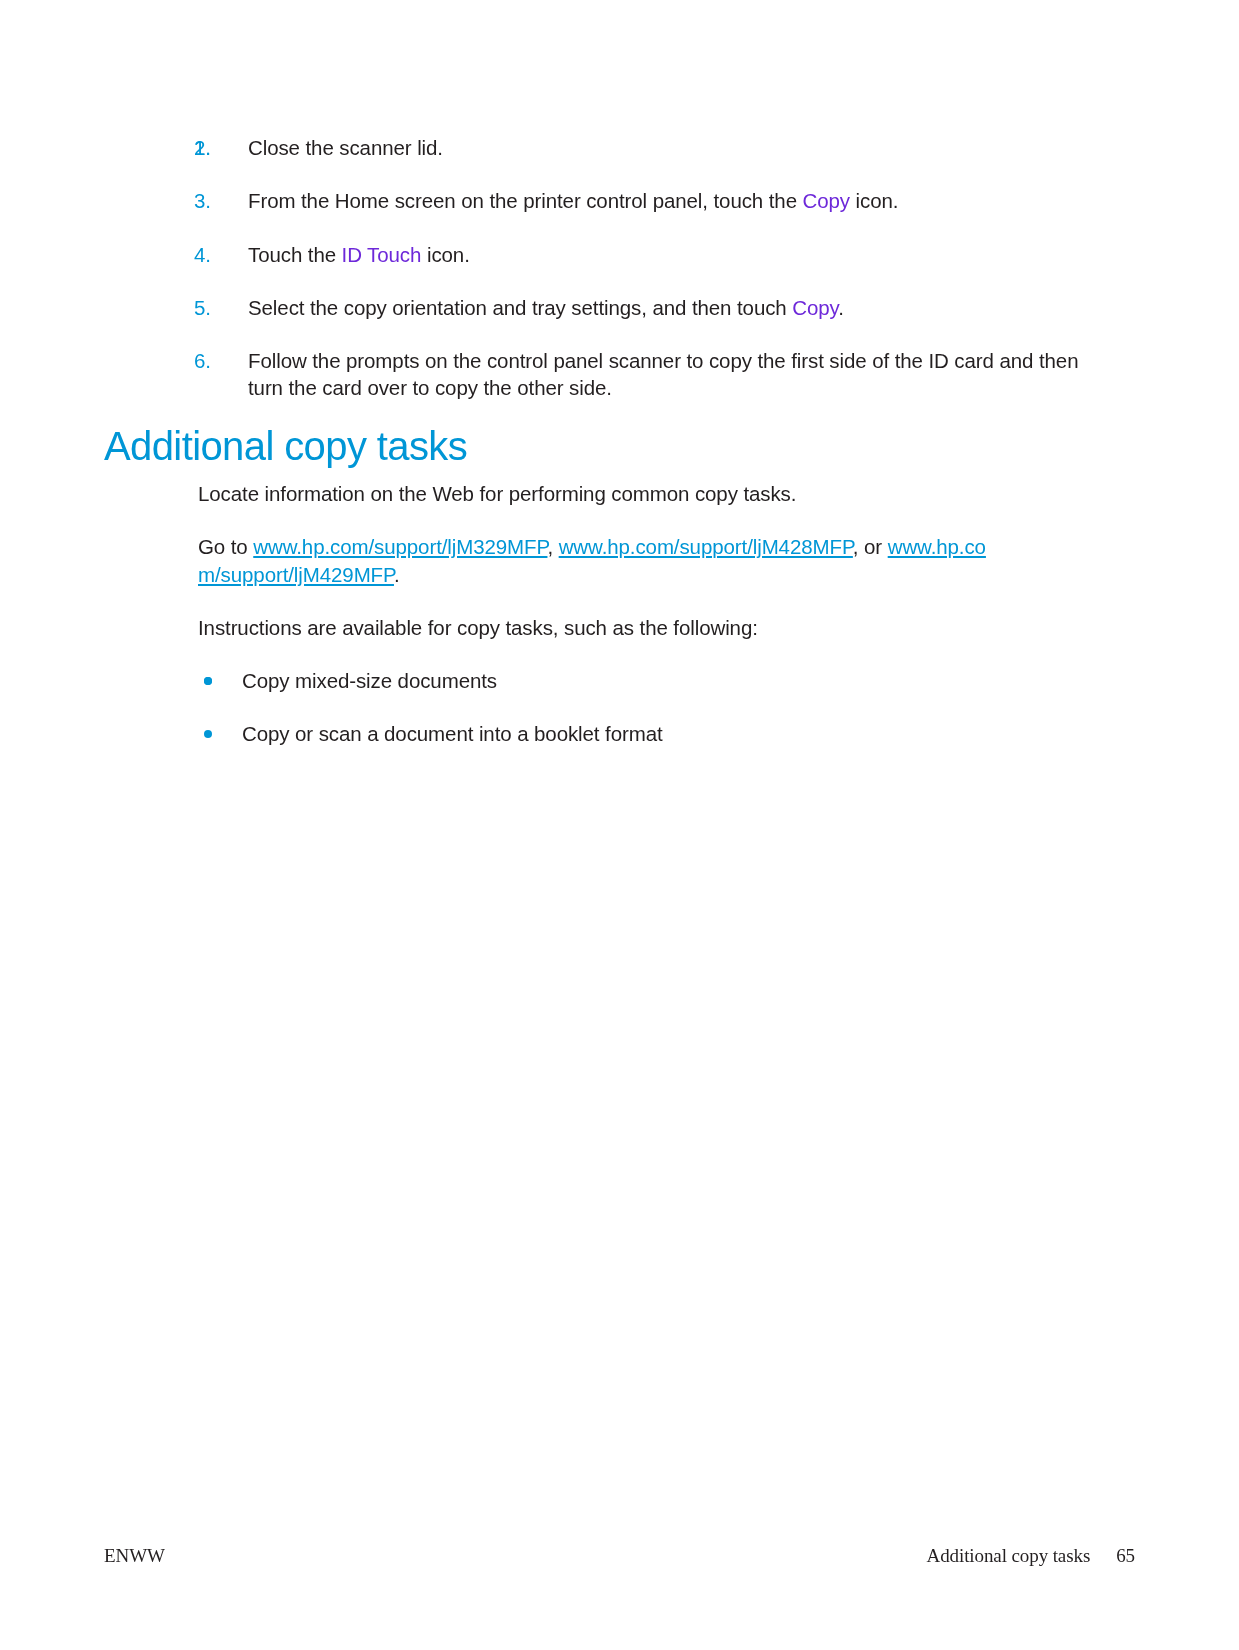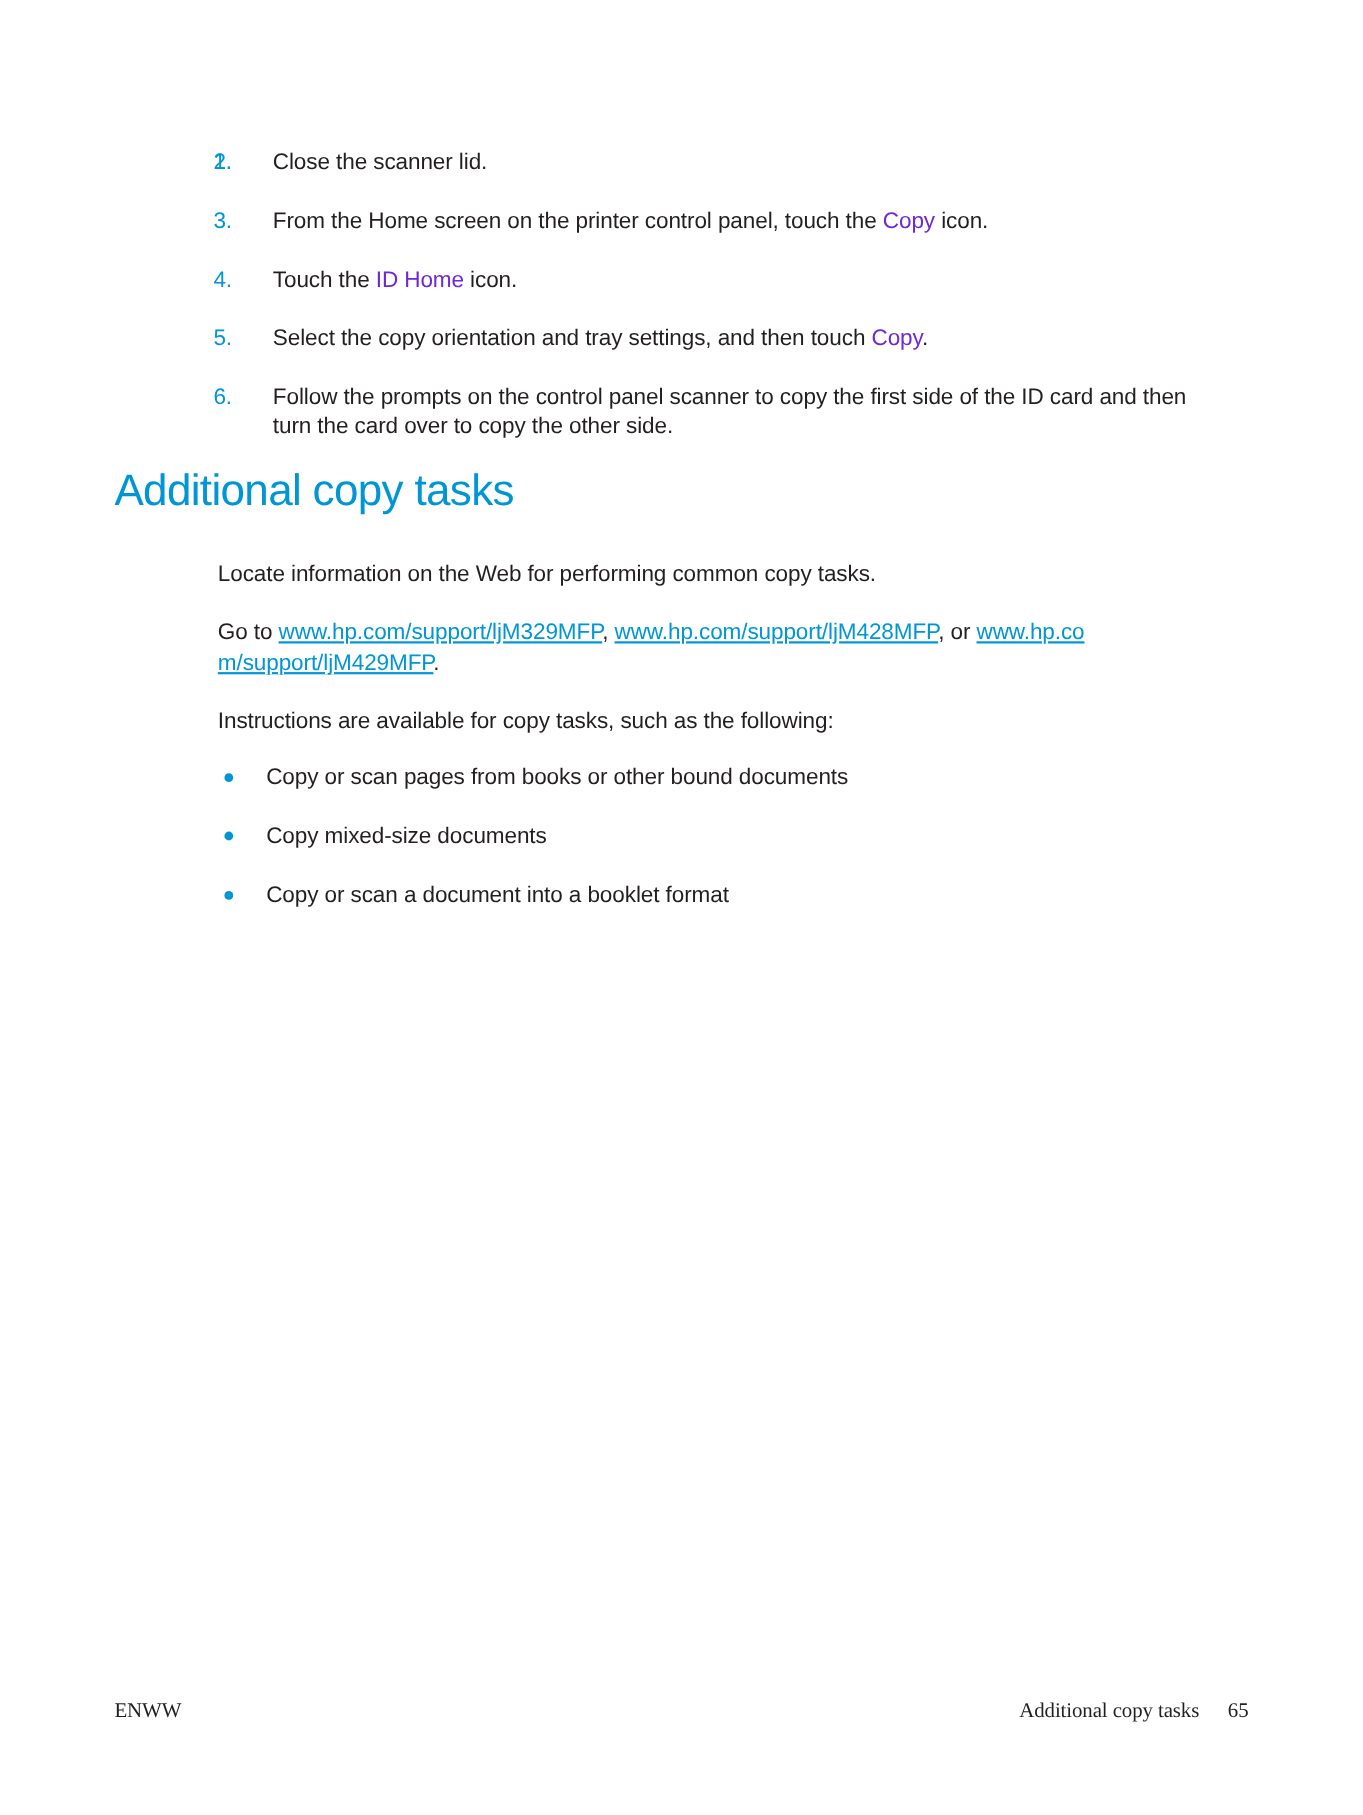--- a/index.html
+++ b/index.html
@@ -72,21 +72,21 @@
     font-weight: normal;
     letter-spacing: -0.6px;
     color: #0096d6;
     line-height: 1.1;
   }
 
   
   .body-block {
     position: absolute;
     left: 198px;
-    top: 508px;
+    top: 480px;
     width: 810px;
   }
   .body-block p {
     margin: 0 0 26px 0;
     font-size: 20.5px;
     line-height: 1.33;
     color: #231f20;
     letter-spacing: -0.1px;
   }
   .body-block p.tight { margin-bottom: 24px; }
@@ -160,21 +160,21 @@
         <span><span>Close the scanner lid.</span></span>
       </li>
 
       <li>
         <span class="step-num">3.</span>
         <span><span>From the Home screen on the printer control panel, touch the </span><span class="ui-ref">Copy</span><span> icon.</span></span>
       </li>
 
       <li>
         <span class="step-num">4.</span>
-        <span><span>Touch the </span><span class="ui-ref">ID Home</span><span> icon.</span></span>
+        <span><span>Touch the </span><span class="ui-ref">ID Touch</span><span> icon.</span></span>
       </li>
 
       <li>
         <span class="step-num">5.</span>
         <span><span>Select the copy orientation and tray settings, and then touch </span><span class="ui-ref">Copy</span><span>.</span></span>
       </li>
 
       <li>
         <span class="step-num">6.</span>
         <span><span>Follow the prompts on the control panel scanner to copy the first side of the ID card and then turn the card over to copy the other side.</span></span>
@@ -189,21 +189,20 @@
 
     <p><span>Locate information on the Web for performing common copy tasks.</span></p>
 
     <p><span>Go to </span><a class="link" href="#">www.hp.com/support/ljM329MFP</a><span>, </span><a class="link" href="#">www.hp.com/support/ljM428MFP</a><span>, or </span><a class="link" href="#">www.hp.com/support/ljM429MFP</a><span>.</span></p>
 
     <p class="tight"><span>Instructions are available for copy tasks, such as the following:</span></p>
 
     <ul class="bullets">
       <li>
         <span class="bullet-dot"></span>
-        <span>Copy or scan pages from books or other bound documents</span>
       </li>
       <li>
         <span class="bullet-dot"></span>
         <span>Copy mixed-size documents</span>
       </li>
       <li>
         <span class="bullet-dot"></span>
         <span>Copy or scan a document into a booklet format</span>
       </li>
     </ul>

